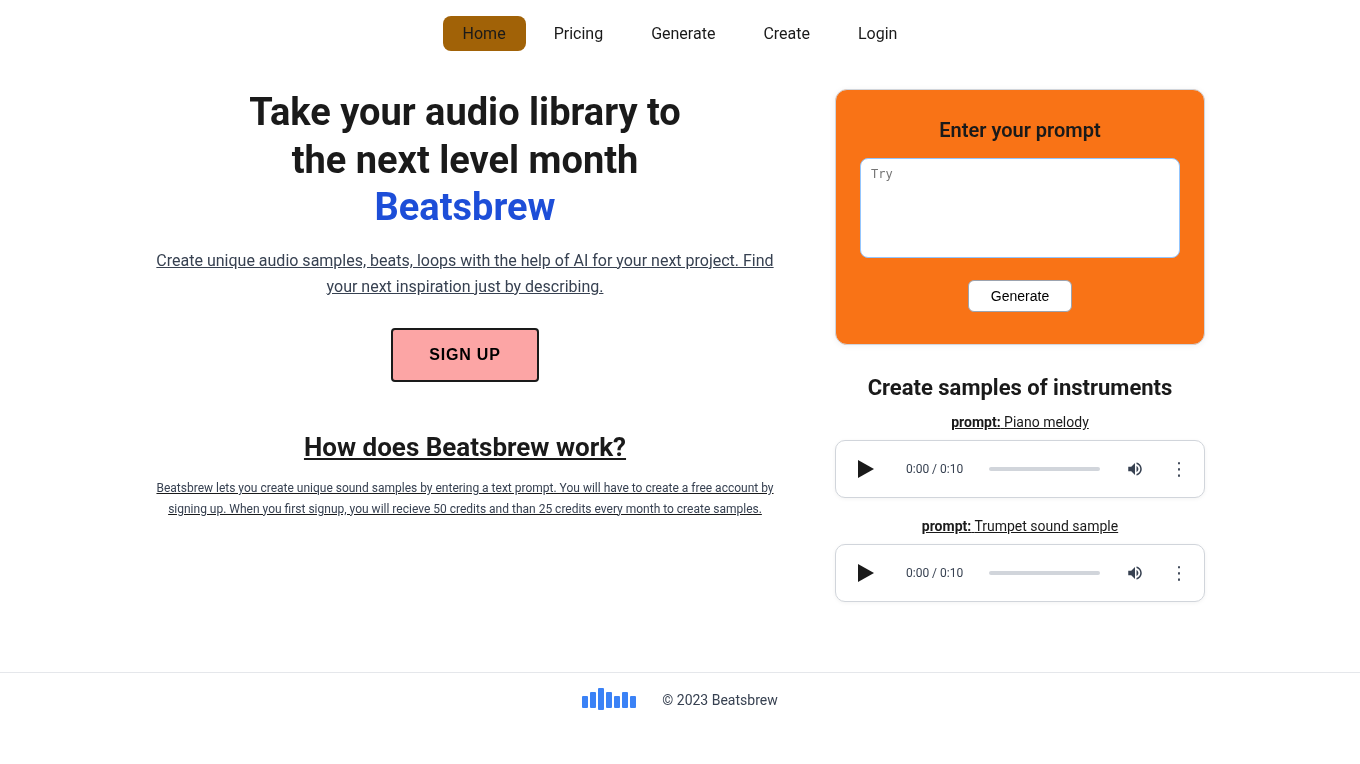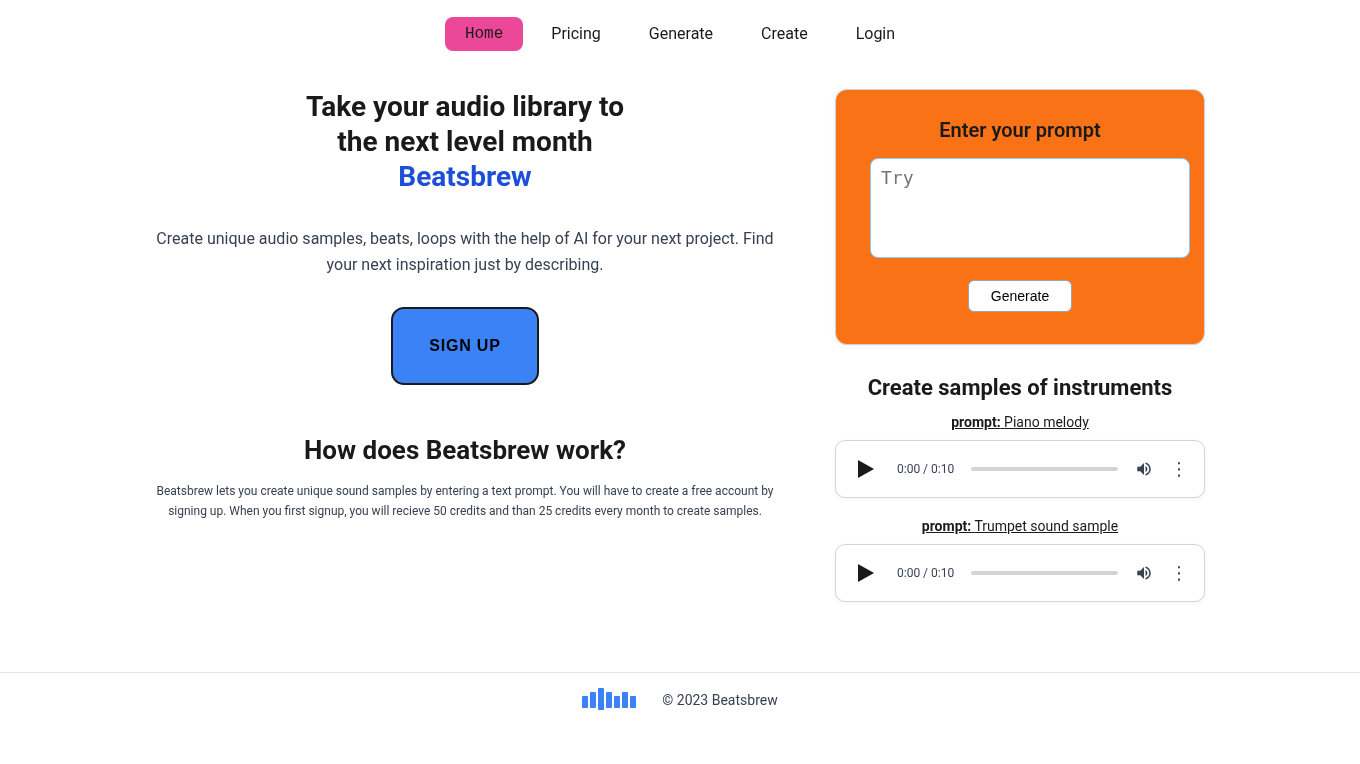--- a/index.html
+++ b/index.html
@@ -22,73 +22,74 @@
     }
     .nav-link {
       padding: 8px 20px;
       border-radius: 8px;
       font-size: 16px;
       text-decoration: none;
       color: #1a1a1a;
       cursor: pointer;
     }
     .nav-link.active {
-      background: #ec4899;
+      background: #a16207;
       color: #1a1a1a;
-      font-family: Liberation Mono, monospace;
     }
 
     
     .main-content {
       display: flex;
       justify-content: center;
       gap: 60px;
       padding: 30px 80px 40px;
       max-width: 1360px;
     }
 
     
     .left-col {
       flex: 1;
       max-width: 620px;
     }
     .hero-title {
-      font-size: 28px;
+      font-size: 38px;
       font-weight: 700;
       line-height: 1.25;
       text-align: center;
-      margin-bottom: 32px;
+      margin-bottom: 16px;
     }
     .hero-title .brand {
       color: #1d4ed8;
     }
     .hero-description {
       font-size: 16px;
       color: #374151;
       text-align: center;
       line-height: 1.65;
       margin-bottom: 28px;
+      text-decoration: underline;
     }
     .sign-up-btn {
       display: block;
       margin: 0 auto;
-      padding: 28px 36px;
+      padding: 16px 36px;
       border: 2px solid #1a1a1a;
-      background: #3b82f6;
-      border-radius: 13px;
+      background: #fca5a5;
+      border-radius: 4px;
       font-size: 16px;
       font-weight: 600;
       letter-spacing: 0.05em;
       cursor: pointer;
       text-transform: uppercase;
     }
 
     
     .how-section {
       margin-top: 50px;
+      text-decoration: underline;
     }
     .how-title {
       font-size: 26px;
       font-weight: 700;
       text-align: center;
       margin-bottom: 16px;
     }
     .how-description {
       font-size: 12px;
       color: #374151;
@@ -118,26 +119,25 @@
       font-weight: 600;
       text-align: center;
       margin-bottom: 16px;
     }
     .prompt-textarea {
       width: 100%;
       height: 100px;
       border: 1.5px solid #93c5fd;
       border-radius: 8px;
       padding: 8px 10px;
-      font-size: 18px;
+      font-size: 12px;
       color: #374151;
       resize: none;
       outline: none;
       margin-bottom: 18px;
-      margin-left: 10px;
     }
     .generate-btn {
       display: block;
       margin: 0 auto;
       padding: 7px 22px;
       border: 1px solid #9ca3af;
       border-radius: 6px;
       background: white;
       font-size: 14px;
       cursor: pointer;
@@ -159,21 +159,21 @@
     }
     .prompt-label strong { font-weight: 700; }
 
     
     .audio-player {
       border: 1px solid #d1d5db;
       border-radius: 10px;
       padding: 14px 16px;
       display: flex;
       align-items: center;
-      gap: 17px;
+      gap: 26px;
       background: #fff;
       box-shadow: 0 1px 4px rgba(0,0,0,0.05);
       margin-bottom: 20px;
     }
     .play-btn {
       width: 28px;
       height: 28px;
       display: flex;
       align-items: center;
       justify-content: center;

